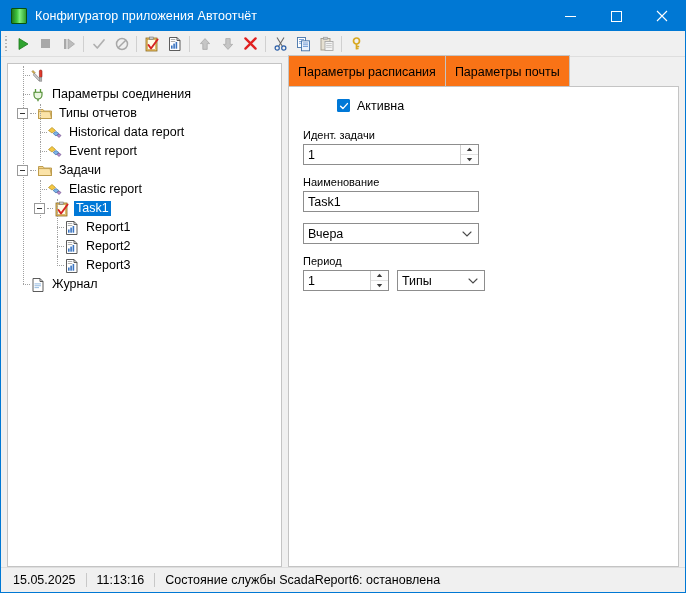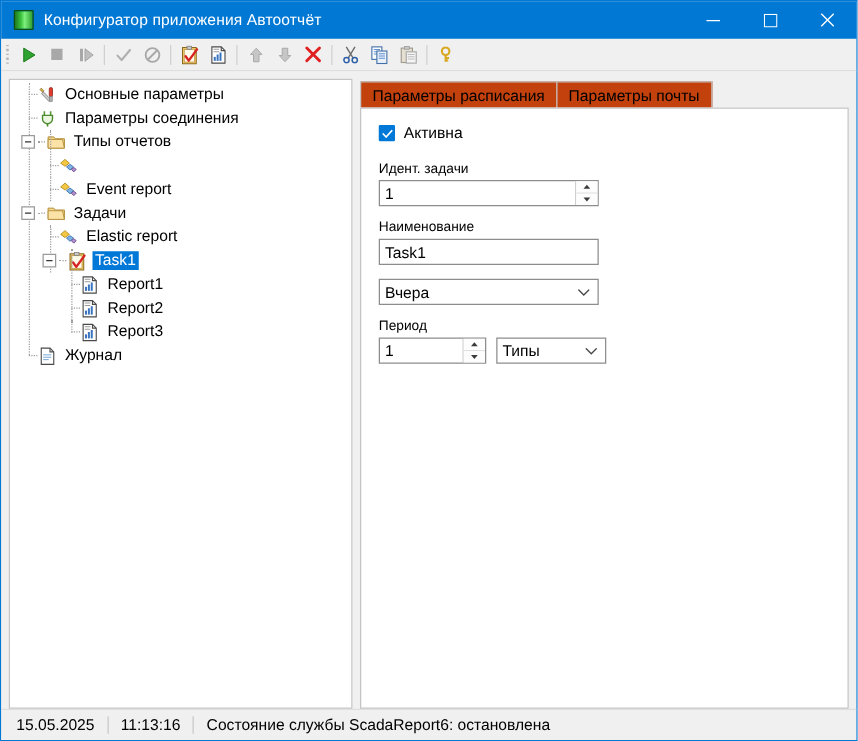--- a/index.html
+++ b/index.html
@@ -173,25 +173,25 @@
 
   
   .tabstrip {
     height: 24px;
     display: flex;
     align-items: flex-end;
     position: relative;
     flex: 0 0 auto;
   }
   .tab {
-    height: 22px;
+    height: 32px;
     padding: 0 9px;
     display: flex; align-items: center;
     font-size: 12.5px;
-    background: #c2410c;
+    background: #f97316;
     border: 1px solid #c4c4c4;
     border-bottom: none;
     box-sizing: border-box;
     margin-right: -1px;
     color: #000;
   }
   .tab.active {
     background: #ffffff;
     height: 24px;
     z-index: 3;
@@ -207,22 +207,23 @@
     margin-top: -1px;
     padding: 12px 14px;
     position: relative;
     z-index: 1;
     min-height: 0;
   }
 
   
   .checkrow {
     display: flex;
-    align-items: flex-end;
+    align-items: flex-start;
     margin-bottom: 16px;
+    margin-left: 34px;
   }
   .checkbox {
     width: 13px; height: 13px;
     background: #0078d7;
     border: 1px solid #0078d7;
     box-sizing: border-box;
     margin-right: 7px;
     display: flex; align-items: center; justify-content: center;
     border-radius: 1px;
   }
@@ -481,21 +482,20 @@
           <div class="hdot" style="left:15px; top:9px; width:7px;"></div>
           <div class="indent" style="width:7px"></div>
           <span class="ico">
             <svg width="16" height="16" viewBox="0 0 16 16">
               <path d="M3 2.5 L5.2 4.7 L4.2 5.9 L2 3.6 Z" fill="#d9b44a" stroke="#8a6a20" stroke-width="0.6"></path>
               <path d="M4.6 5.3 L10.5 11.5 L9 13 L3.2 6.9 Z" fill="#c9c9c9" stroke="#7a7a7a" stroke-width="0.6"></path>
               <rect x="9.4" y="2" width="2.6" height="7.4" rx="1.2" fill="#e03a2c" stroke="#8c2018" stroke-width="0.6"></rect>
               <rect x="9.6" y="9.2" width="2.2" height="4" fill="#b0b0b0" stroke="#7a7a7a" stroke-width="0.5"></rect>
             </svg>
           </span>
-          <span class="node-label">Основные параметры</span>
         </div>
 
         <div class="node">
           <div class="indent" style="width:15px"></div>
           <div class="hdot" style="left:15px; top:9px; width:7px;"></div>
           <div class="indent" style="width:7px"></div>
           <span class="ico">
             <svg width="16" height="16" viewBox="0 0 16 16">
               <path d="M5.5 2 V5.2 M10.5 2 V5.2" stroke="#5a9a3a" stroke-width="1.3"></path>
               <path d="M4 5.3 H12 V8 a4 4 0 0 1 -8 0 Z" fill="#eaf6e0" stroke="#4c8a2e" stroke-width="1.1"></path>
@@ -524,20 +524,21 @@
           <div class="dots" style="left:32px; top:-19px; height:38px;"></div>
           <div class="hdot" style="left:32px; top:9px; width:7px;"></div>
           <div class="indent" style="width:7px"></div>
           <span class="ico">
             <svg width="16" height="16" viewBox="0 0 16 16">
               <path d="M1.5 5.5 L5 2.5 L8.5 5.5 L5 8 Z" fill="#f5c843" stroke="#b08c20" stroke-width="0.7"></path>
               <path d="M6.2 8.5 L9 6.5 L11.8 8.5 L9 11 Z" fill="#7fb4e8" stroke="#3a6ea8" stroke-width="0.7"></path>
               <path d="M10 10.5 L12 9 L14 10.5 L12 12.5 Z" fill="#b58fd0" stroke="#6a4a8a" stroke-width="0.7"></path>
             </svg>
           </span>
+          <span class="node-label">Historical data report</span>
         </div>
 
         <div class="node">
           <div class="indent" style="width:32px"></div>
           <div class="dots" style="left:32px; top:0; height:19px;"></div>
           <div class="hdot" style="left:32px; top:9px; width:7px;"></div>
           <div class="indent" style="width:7px"></div>
           <span class="ico">
             <svg width="16" height="16" viewBox="0 0 16 16">
               <path d="M1.5 5.5 L5 2.5 L8.5 5.5 L5 8 Z" fill="#f5c843" stroke="#b08c20" stroke-width="0.7"></path>

